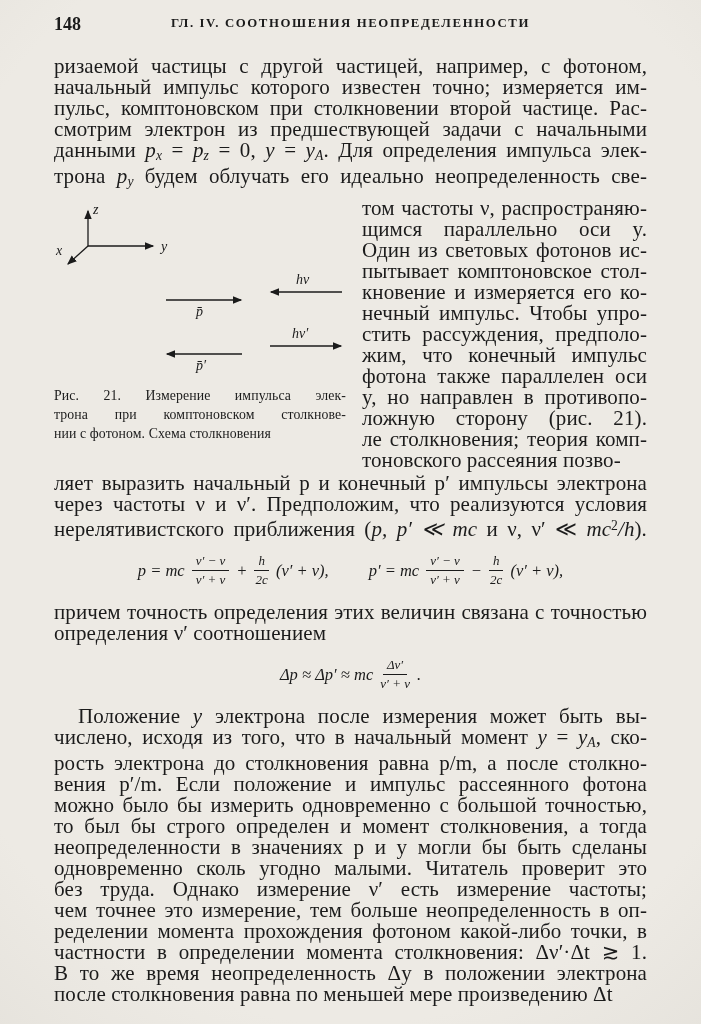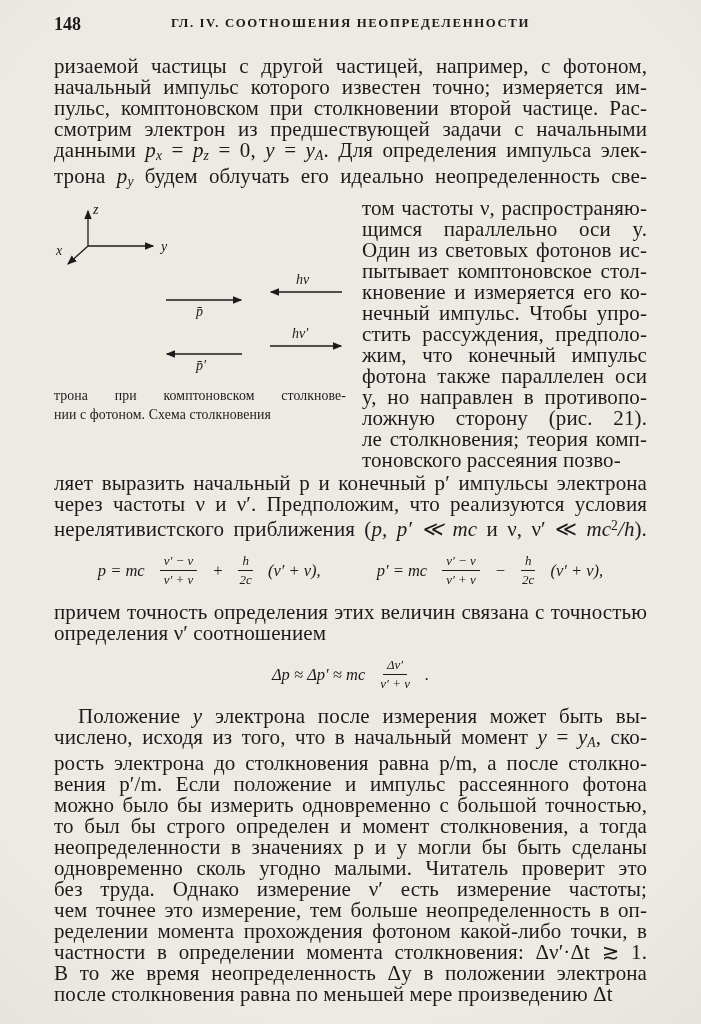--- a/index.html
+++ b/index.html
@@ -24,21 +24,21 @@
   .fig-col { width:300px; flex:none; }
   .fig-col svg { display:block; margin-top:4px; }
   .text-col { flex:1; padding-left:8px; }
 
   .caption { margin-top:10px; width:292px; }
   .caption .ln { font-size:13.8px; line-height:19.2px; }
 
   .para-block { margin-top:2px; }
   .pos-block { margin-top:8px; }
 
-  .formula { display:flex; justify-content:center; align-items:center; gap:15px;
+  .formula { display:flex; justify-content:center; align-items:center; gap:7px;
              font-style:italic; font-size:16.5px; margin:9px 0 9px 0; min-height:44px; }
   .frac { display:inline-flex; flex-direction:column; align-items:center;
           font-size:13px; line-height:1.25; }
   .frac .num { border-bottom:1.2px solid #1b1b1b; padding:0 4px 1px 4px; }
   .frac .den { padding-top:1px; }
   .gap { width:26px; }
 
   .i  { font-style:italic; }
   .sb { font-size:0.65em; font-style:italic; vertical-align:-0.25em; }
   .sp { font-size:0.65em; vertical-align:0.45em; }
@@ -86,20 +86,21 @@
         <line x1="288" y1="90" x2="217" y2="90" marker-end="url(#ah)"></line>
         <text x="242" y="82">hν</text>
 
         <line x1="188" y1="152" x2="113" y2="152" marker-end="url(#ah)"></line>
         <text x="142" y="168">p̄′</text>
 
         <line x1="216" y1="144" x2="287" y2="144" marker-end="url(#ah)"></line>
         <text x="238" y="136">hν′</text>
       </svg>
       <div class="caption">
+          <div class="ln">Рис. 21. Измерение импульса элек-</div>
           <div class="ln">трона при комптоновском столкнове-</div>
           <div class="ln last">нии с фотоном. Схема столкновения</div>
         </div>
     </div>
     <div class="text-col">
         <div class="ln">том частоты ν, распространяю-</div>
         <div class="ln">щимся параллельно оси y.</div>
         <div class="ln">Один из световых фотонов ис-</div>
         <div class="ln">пытывает комптоновское стол-</div>
         <div class="ln">кновение и измеряется его ко-</div>

